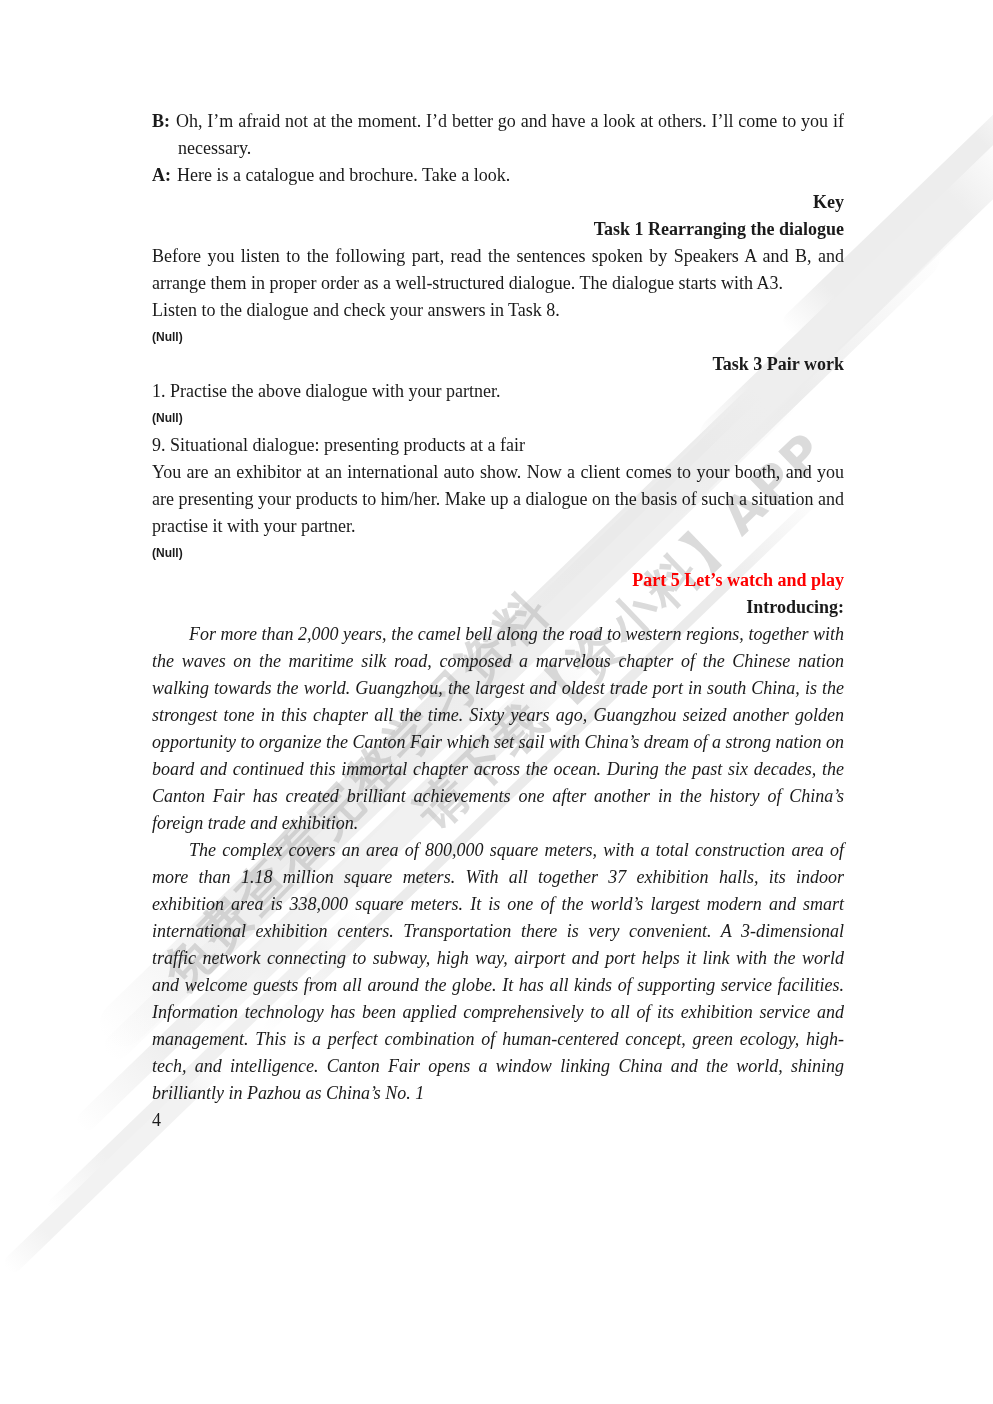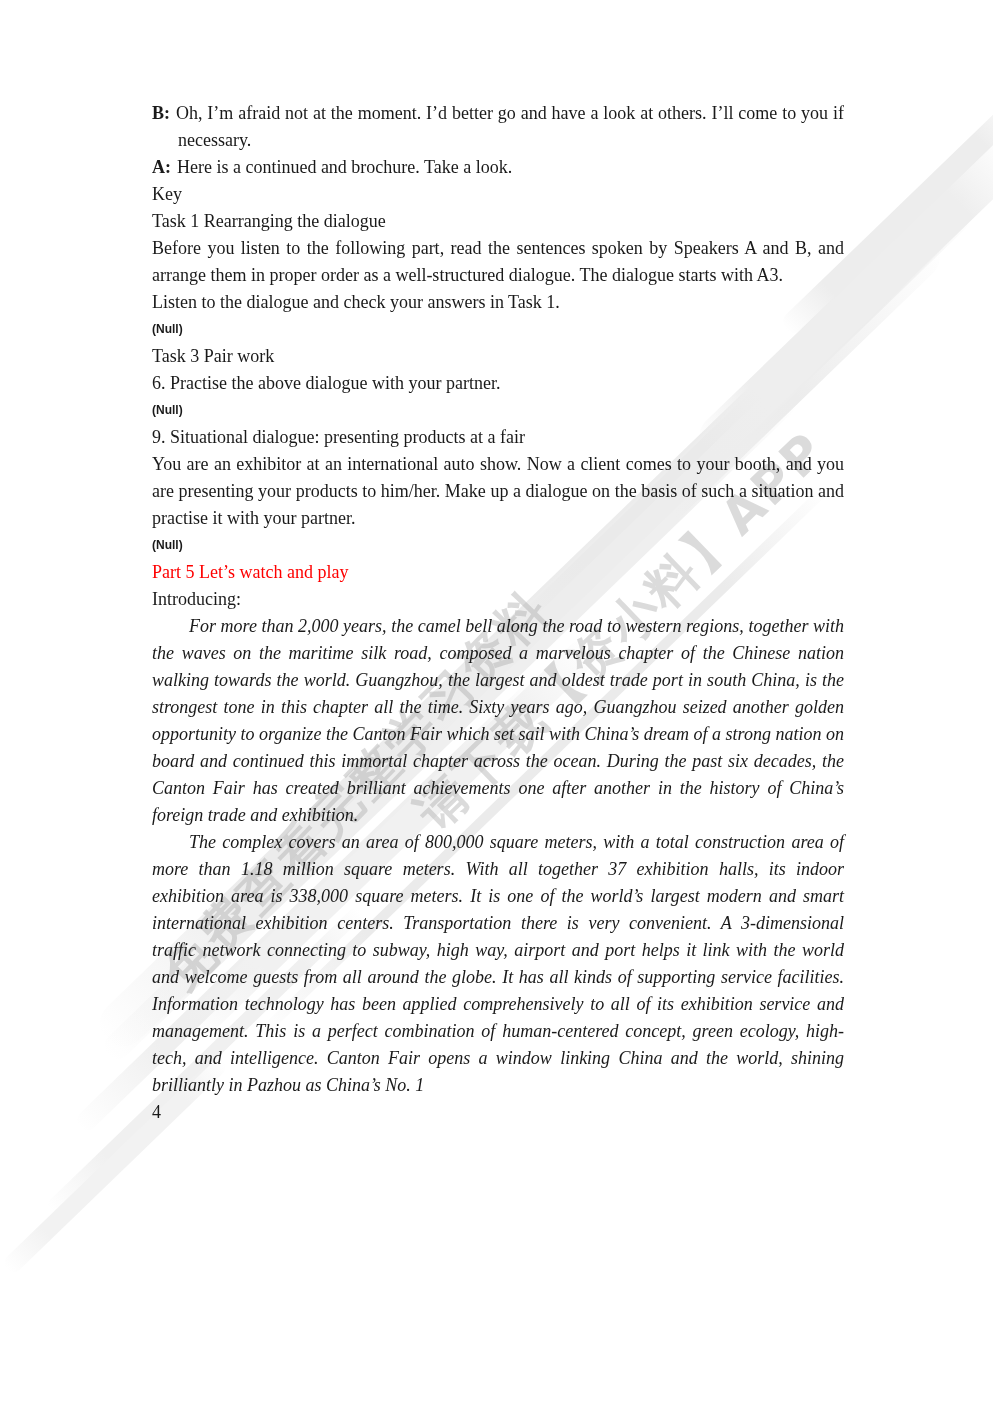--- a/index.html
+++ b/index.html
@@ -31,30 +31,30 @@
     transform: rotate(-45deg);
     transform-origin: left top;
   }
   .wm1 { left: 148px; top: 958px; transform: rotate(-46deg); }
   .wm2 { left: 402px; top: 796px; transform: rotate(-44deg); }
 
   
   .content {
     position: absolute;
     left: 152px;
-    top: 100px;
+    top: 108px;
     width: 692px;
     font-size: 18px;
     line-height: 27px;
   }
   .content p { margin: 0; }
   .just { text-align: justify; }
   .hang { padding-left: 26px; text-indent: -26px; }
   .spk  { font-weight: bold; margin-right: 0.33em; }
-  .h    { font-weight: normal; }
+  .h    { font-weight: bold; text-align: right; }
   .red  { color: #fe0000; }
   .nul  {
     font-family: "Liberation Sans", "DejaVu Sans", sans-serif;
     font-weight: bold;
     font-size: 12px;
   }
   .gap24 { margin-top: 24px; }
   .gap33 { margin-top: 33px; }
   .indent { text-indent: 37px; font-style: italic; }
 </style>
@@ -78,32 +78,32 @@
     <div class="streak" style="left:115px;top:1165px;width:300px;height:18px;background:linear-gradient(90deg,rgba(242,242,242,0),#f2f2f2 18%,#f2f2f2 82%,rgba(242,242,242,0));"></div>
 
     <div class="wm-text wm1">免费查看完整学习资料</div>
     <div class="wm-text wm2">请下载【资小料】APP</div>
   </div>
 
   <div class="content">
 
     <p class="hang just"><b class="spk">B:</b><span>Oh, I’m afraid not at the moment. I’d better go and have a look at others. I’ll come to you if necessary.</span></p>
 
-    <p class="hang"><b class="spk">A:</b><span>Here is a continued and brochure. Take a look.</span></p>
+    <p class="hang"><b class="spk">A:</b><span>Here is a catalogue and brochure. Take a look.</span></p>
 
     <p class="h gap24">Key</p>
 
     <p class="h">Task 1 Rearranging the dialogue</p>
     <p class="just">Before you listen to the following part, read the sentences spoken by Speakers A and B, and arrange them in proper order as a well-structured dialogue. The dialogue starts with A3.</p>
 
-    <p>Listen to the dialogue and check your answers in Task 1.</p>
+    <p>Listen to the dialogue and check your answers in Task 8.</p>
     <p class="nul">(Null)</p>
 
     <p class="h gap33">Task 3 Pair work</p>
-    <p>6. Practise the above dialogue with your partner.</p>
+    <p>1. Practise the above dialogue with your partner.</p>
     <p class="nul">(Null)</p>
 
     <p class="gap33">9. Situational dialogue: presenting products at a fair</p>
     <p class="just">You are an exhibitor at an international auto show. Now a client comes to your booth, and you are presenting your products to him/her. Make up a dialogue on the basis of such a situation and practise it with your partner.</p>
     <p class="nul">(Null)</p>
 
     <p class="h red gap33">Part 5 Let’s watch and play</p>
     <p class="h">Introducing:</p>
 
     <p class="just indent">For more than 2,000 years, the camel bell along the road to western regions, together with the waves on the maritime silk road, composed a marvelous chapter of the Chinese nation walking towards the world. Guangzhou, the largest and oldest trade port in south China, is the strongest tone in this chapter all the time. Sixty years ago, Guangzhou seized another golden opportunity to organize the Canton Fair which set sail with China’s dream of a strong nation on board and continued this immortal chapter across the ocean. During the past six decades, the Canton Fair has created brilliant achievements one after another in the history of China’s foreign trade and exhibition.</p>

